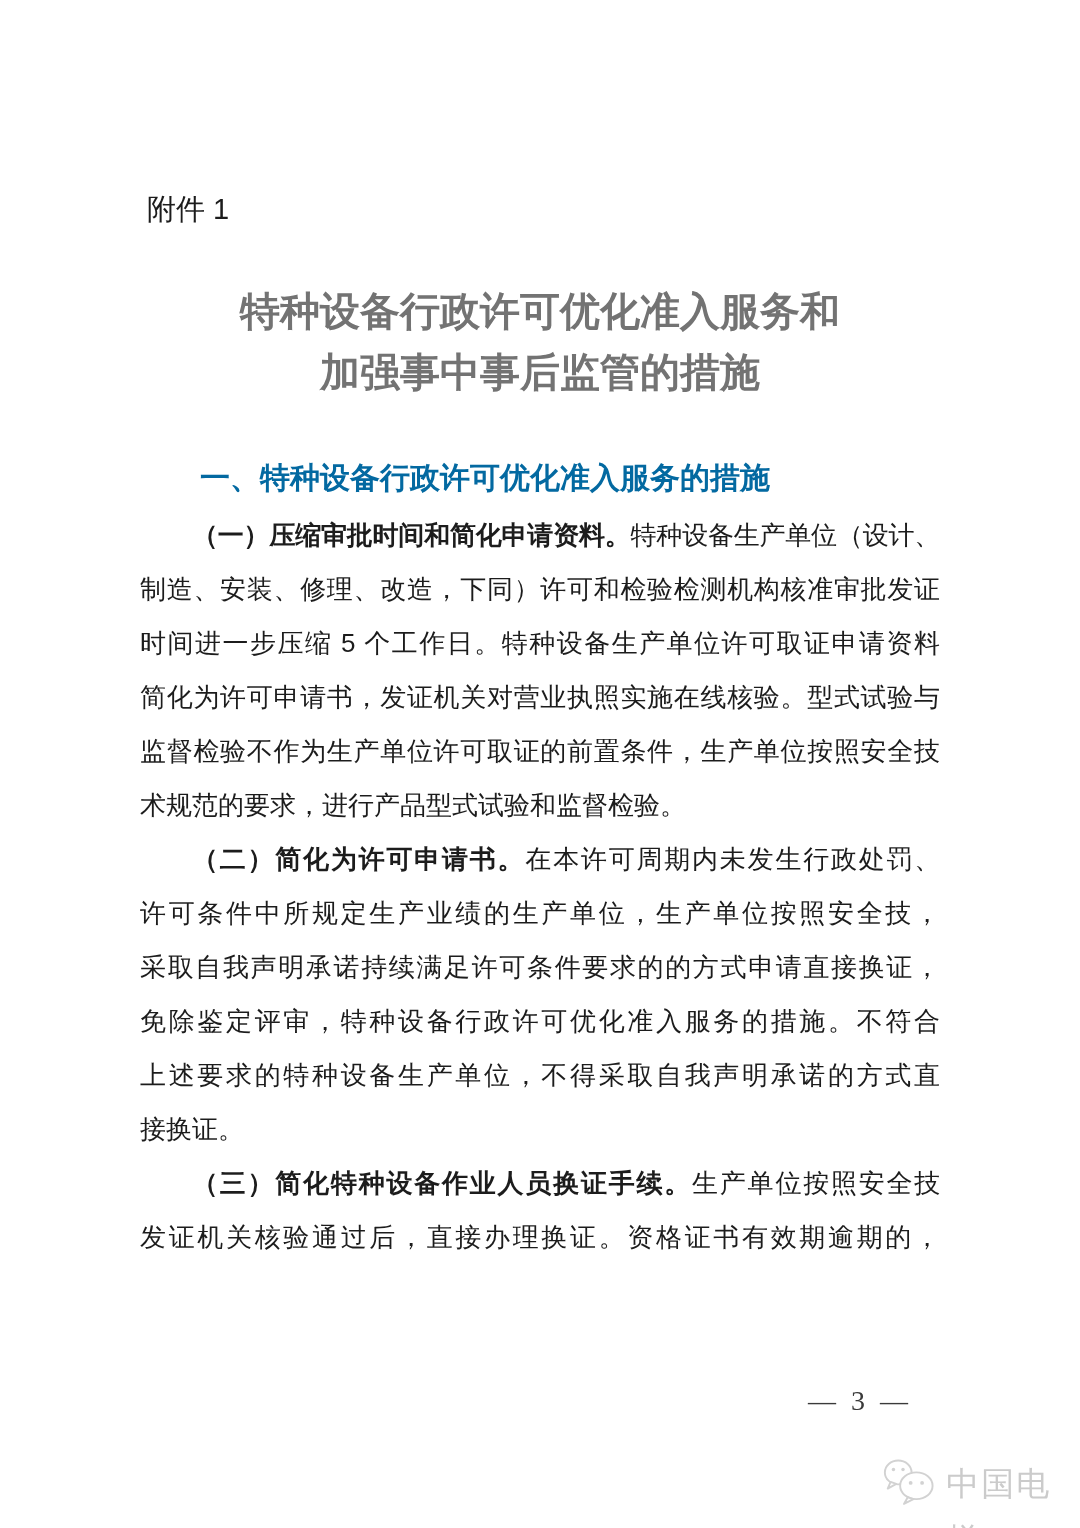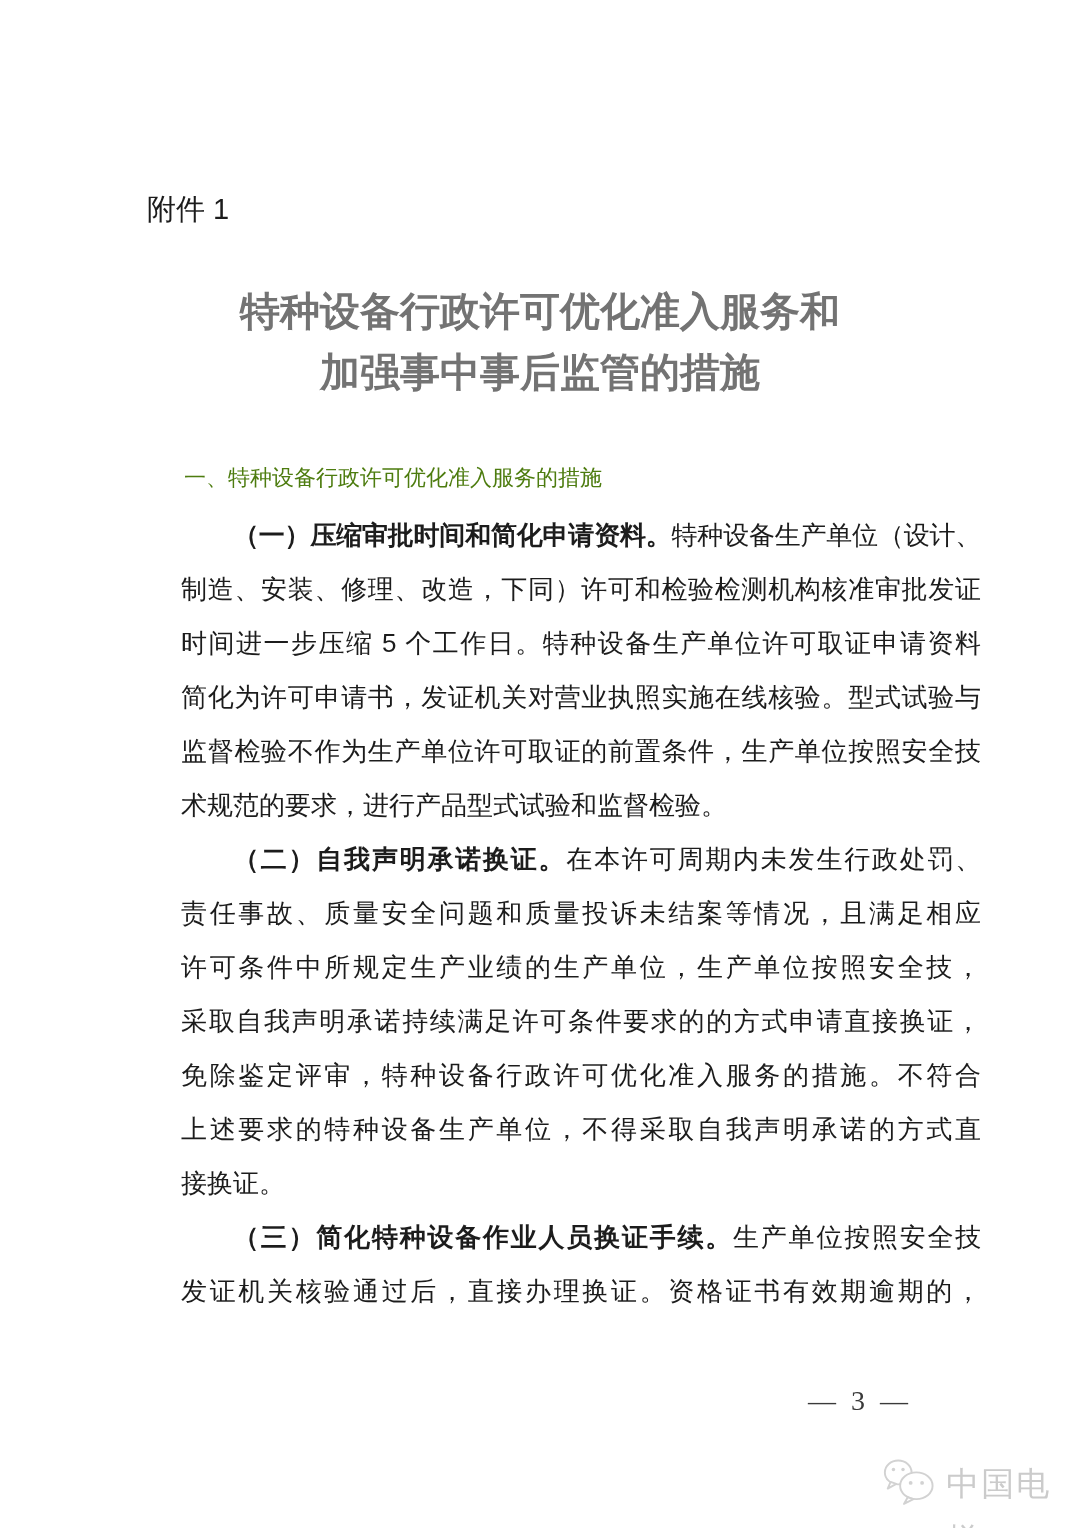--- a/index.html
+++ b/index.html
@@ -30,34 +30,33 @@
     font-size: 40px;
     font-weight: bold;
     line-height: 61px;
     color: #737373;
   }
   .section-heading {
     position: absolute;
     left: 140px;
     top: 451px;
     width: 810px;
-    font-size: 22px;
-    font-weight: normal;
+    font-size: 30px;
+    font-weight: bold;
     line-height: 54px;
     text-indent: 2em;
-    color: #4d7c0f;
+    color: #0369a1;
   }
   .body-lines {
     position: absolute;
     left: 140px;
     top: 508px;
     width: 800px;
     font-size: 26px;
     color: #1c1c1c;
-    margin-left: 41px;
   }
   .line {
     height: 54px;
     line-height: 54px;
     text-align: justify;
     text-align-last: justify;
     text-justify: inter-character;
     overflow: visible;
   }
   .line.first { text-indent: 2em; letter-spacing: -0.3px; }
@@ -104,22 +103,21 @@
 
   <div class="section-heading">一、特种设备行政许可优化准入服务的措施</div>
 
   <div class="body-lines">
       <div class="line first"><span class="lead">（一）压缩审批时间和简化申请资料。</span><span>特种设备生产单位（设计、</span></div>
       <div class="line">制造、安装、修理、改造，下同）许可和检验检测机构核准审批发证</div>
       <div class="line">时间进一步压缩 5 个工作日。特种设备生产单位许可取证申请资料</div>
       <div class="line">简化为许可申请书，发证机关对营业执照实施在线核验。型式试验与</div>
       <div class="line">监督检验不作为生产单位许可取证的前置条件，生产单位按照安全技</div>
       <div class="line last">术规范的要求，进行产品型式试验和监督检验。</div>
-      <div class="line first"><span class="lead">（二）自我声明承诺换证。</span><span>在本许可周期内未发生行政处罚、</span></div>
-      <div class="line">责任事故、质量安全问题和质量投诉未结案等情况，且满足相应</div>
+      <div class="line first"><span class="lead">（二）简化为许可申请书。</span><span>在本许可周期内未发生行政处罚、</span></div>
       <div class="line">许可条件中所规定生产业绩的生产单位，生产单位按照安全技，</div>
       <div class="line">采取自我声明承诺持续满足许可条件要求的的方式申请直接换证，</div>
       <div class="line">免除鉴定评审，特种设备行政许可优化准入服务的措施。不符合</div>
       <div class="line">上述要求的特种设备生产单位，不得采取自我声明承诺的方式直</div>
       <div class="line last">接换证。</div>
       <div class="line first"><span class="lead">（三）简化特种设备作业人员换证手续。</span><span>生产单位按照安全技</span></div>
       <div class="line">发证机关核验通过后，直接办理换证。资格证书有效期逾期的，</div>
     </div>
 
   <div class="page-number">— 3 —</div>

